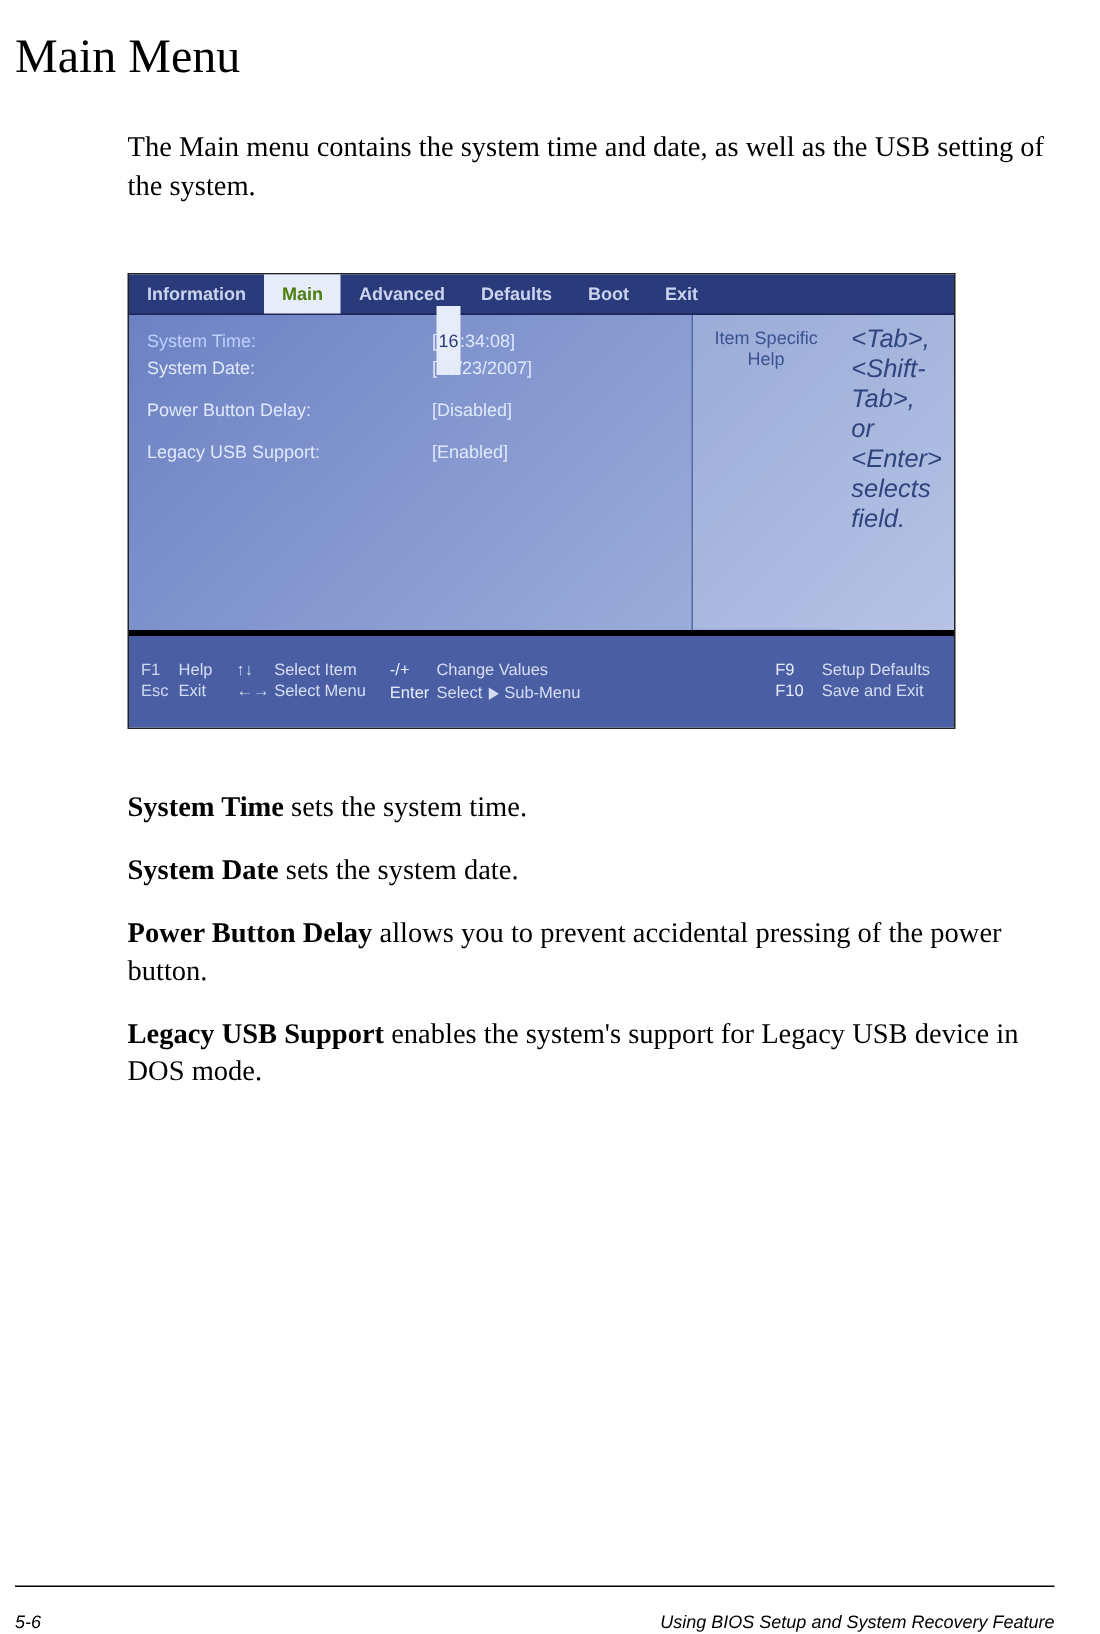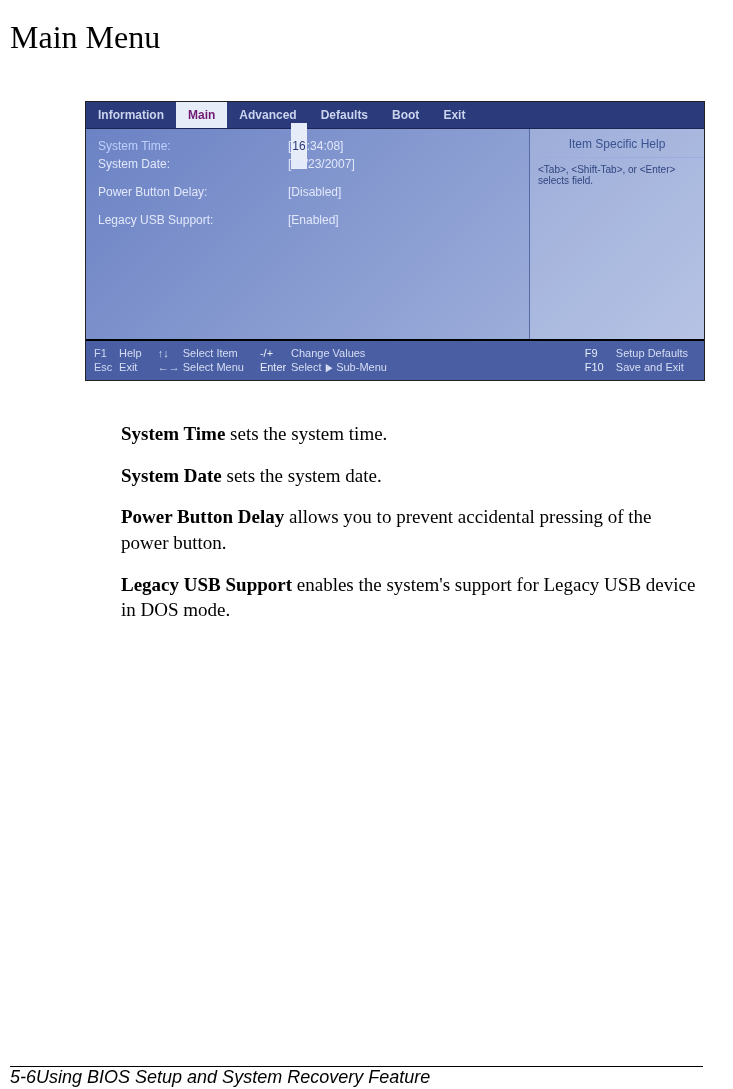--- a/index.html
+++ b/index.html
@@ -1,56 +1,57 @@
 <!DOCTYPE html>
 <html><head>
   <meta charset="utf-8">
   <style>
     * { box-sizing: border-box; margin: 0; padding: 0; }
     html, body { width: 733px; height: 1089px; background: #fff; font-family: "Times New Roman", Times, serif; color: #000; }
     .page { position: relative; width: 733px; height: 1089px; padding: 0 30px; }
     .page-title { font-size: 32px; font-weight: normal; margin-top: 19px; margin-left: -20px; }
     .intro { font-size: 19px; line-height: 1.35; margin: 30px 0 0 55px; max-width: 620px; }
 
-    .bios { margin: 45px 0 0 55px; width: 620px; border: 1px solid #222; font-family: Arial, Helvetica, sans-serif; font-size: 12px; color: #fff; }
+    .bios { margin: 45px 0 0 55px; width: 552px; border: 1px solid #222; font-family: Arial, Helvetica, sans-serif; font-size: 12px; color: #fff; }
     .bios-tabs { display: flex; background: #2a3a7a; border-bottom: 1px solid #1a2555; }
     .bios-tab { padding: 6px 12px; color: #cbd4ee; font-weight: bold; }
-    .bios-tab.active { background: #e6ecf8; color: #701a75; }
+    .bios-tab.active { background: #e6ecf8; color: #4d7c0f; }
     .bios-body { display: flex; height: 210px; background: linear-gradient(135deg, #6b82c4 0%, #aab9e0 100%); }
     .bios-left { flex: 1 1 auto; padding: 10px 12px 10px 12px; }
     .bios-row { display: flex; margin-bottom: 4px; color: #e2e8fb; }
     .bios-row.sel .bios-label { color: #bfd0ff; }
     .bios-label { width: 190px; }
     .bios-value { color: #e2e8fb; }
     .bios-value .hl { background: #e6ecf8; color: #2a3a7a; padding: 16px 1px; }
     .bios-gap { height: 10px; }
-    .bios-right { width: 175px; border-left: 1px solid #566aa8; display: flex; flex-direction: column; }
+    .bios-right { width: 175px; border-left: 1px solid #566aa8; display: flex; flex-direction: row; }
     .bios-right-hdr { text-align:center; padding:8px 4px 6px; color:#3a5290; border-bottom:1px solid #9bace0; background: rgba(255,255,255,0.15);}
-    .bios-right-body { padding: 6px 8px; color: #30457f; font-size: 10px; background: rgba(255,255,255,0.15); flex:1; }
-    .bios-footer { display: flex; background: #4a5fa3; padding: 6px 8px; font-size: 11px; gap: 8px; color: #d6ddf3; border-top:2px solid #000000;}
+    .bios-right-body { padding: 6px 8px; color: #30457f; font-size: 17px; background: rgba(255,255,255,0.15); flex:1;font-style:italic; }
+    .bios-footer { display: flex; background: #4a5fa3; padding: 17px 8px; font-size: 11px; gap: 8px; color: #d6ddf3; border-top:4px solid #000000;}
     .fk { color: #cfd8f3; display:inline-block; min-width:22px;}
     .fk2 { color:#e6ecf8; display:inline-block; min-width:28px;}
     .fgrp { display:flex; flex-direction:column; gap:2px; margin-right:8px;}
     .fline { white-space:nowrap; }
     .arrow { font-family: Arial, sans-serif; }
 
     .defs { margin: 40px 0 0 55px; max-width: 620px; font-size: 19px; line-height: 1.35; }
-    .defs p { margin-bottom: 16px; margin-left: 36px; }
+    .defs p { margin-bottom: 16px; }
     .defs b { font-weight: bold; }
 
-    .page-footer { position: absolute; bottom: 20px; left: 10px; right: 30px; border-top: 1px solid #000; padding-top: 0; display: flex; justify-content: flex-start; font-style: italic; font-size: 18px; font-family: Arial, Helvetica, sans-serif;}
+    .page-footer { position: absolute; bottom: 20px; left: 10px; right: 30px; border-top: 1px solid #000; padding-top: 16px; display: flex; justify-content: space-between; font-style: italic; font-size: 12px; font-family: Arial, Helvetica, sans-serif;}
     .page-footer .left { font-style: italic; }
     .page-footer .right { font-style: italic; }
     .tri { display:inline-block; transform: scaleX(0.8); }
   </style>
 </head>
 <body>
 
 <div class="page">
   <h1 class="page-title">Main Menu</h1>
+  <p class="intro">The Main menu contains the system time and date, as well as the USB setting of the system.</p>
 
   <div class="bios">
     <div class="bios-tabs">
       <div class="bios-tab">Information</div>
       <div class="bios-tab active">Main</div>
       <div class="bios-tab">Advanced</div>
       <div class="bios-tab">Defaults</div>
       <div class="bios-tab">Boot</div>
       <div class="bios-tab">Exit</div>
     </div>

